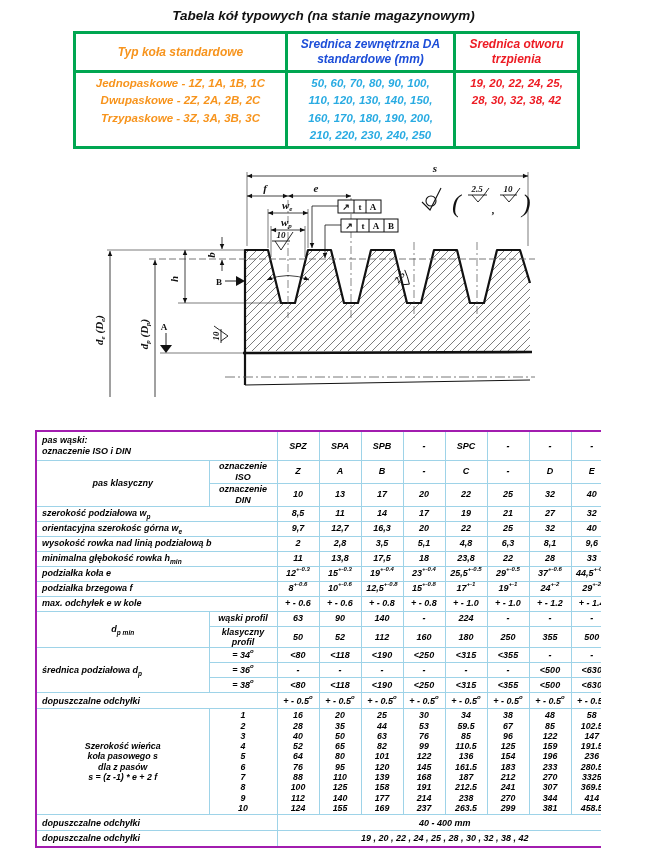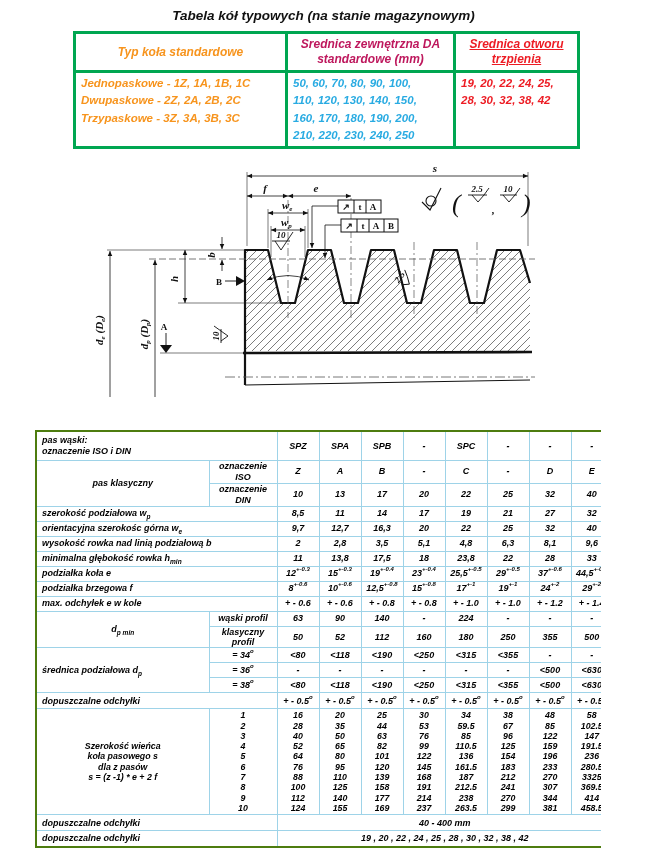--- a/index.html
+++ b/index.html
@@ -6,24 +6,24 @@
   .page{position:relative;width:601px;height:862px;background:#fff;overflow:hidden;
         font-family:"Liberation Sans",sans-serif}
   .title{position:absolute;top:8px;left:0;width:647px;text-align:center;
          font:italic bold 13.5px "Liberation Sans",sans-serif;color:#111}
   table{border-collapse:collapse}
   
   #stock{position:absolute;left:73px;top:31px;width:504px;table-layout:fixed;border:3px solid #fca5a5}
   #stock th{border:3px solid #00A651;padding:2px 3px;text-align:center;vertical-align:middle;
             font:italic bold 12px "Liberation Sans",sans-serif;line-height:1.25;height:32px}
   #stock td{border:3px solid #00A651;padding:2px 5px;vertical-align:top;height:66px;
-            font:italic bold 11.5px "Liberation Sans",sans-serif;line-height:1.5;text-align:left}
-  #stock td:first-child{text-align:left}
+            font:italic bold 11.5px "Liberation Sans",sans-serif;line-height:1.5;text-align:center}
+  #stock td:first-child{text-align:center}
   
-  #spec{position:absolute;left:35px;top:430px;width:577px;table-layout:fixed;border:2px solid #4d7c0f}
+  #spec{position:absolute;left:35px;top:430px;width:577px;table-layout:fixed;border:2px solid #a21caf}
   #spec td{border:1.5px solid #9ED3E8;font:italic bold 9px "Liberation Sans",sans-serif;color:#000;
            padding:0 2px;text-align:center;vertical-align:middle;line-height:1.15;overflow:hidden}
   #spec td.l{text-align:left;padding-left:5px}
   #spec td.c{text-align:center}
   #spec sup{font-size:6px;position:relative;top:-1px;line-height:0}
   #spec sub{font-size:6.5px;line-height:0}
   #spec .stack{line-height:10.3px;font-size:8.8px}
   
   #drawwrap{position:absolute;left:85px;top:158px;width:470px;height:272px}
   .dl{font:italic bold 11px "Liberation Serif",serif;fill:#111}
@@ -44,22 +44,22 @@
 
   <table id="stock">
     <colgroup>
         <col style="width:212px">
         <col style="width:168px">
         <col style="width:124px">
       </colgroup>
     <thead>
         <tr id="stock-head">
           <th style="color: rgb(247, 148, 29);">Typ koła standardowe</th>
-          <th style="color: #be185d;">Srednica zewnętrzna DA<br>standardowe (mm)</th>
-          <th style="color: rgb(237, 28, 36); text-decoration: underline;">Srednica otworu<br>trzpienia</th>
+          <th style="color: #1d4ed8;">Srednica zewnętrzna DA<br>standardowe (mm)</th>
+          <th style="color: rgb(237, 28, 36);">Srednica otworu<br>trzpienia</th>
         </tr>
       </thead>
     <tbody>
         <tr id="stock-body">
           <td style="color: rgb(247, 148, 29);">Jednopaskowe - 1Z, 1A, 1B, 1C<br>Dwupaskowe - 2Z, 2A, 2B, 2C<br>Trzypaskowe - 3Z, 3A, 3B, 3C</td>
           <td style="color: rgb(41, 171, 226);">50, 60, 70, 80, 90, 100,<br>110, 120, 130, 140, 150,<br>160, 170, 180, 190, 200,<br>210, 220, 230, 240, 250</td>
           <td style="color: rgb(237, 28, 36); margin-left: 27px;">19, 20, 22, 24, 25,<br>28, 30, 32, 38, 42</td>
         </tr>
       </tbody>
   </table>

